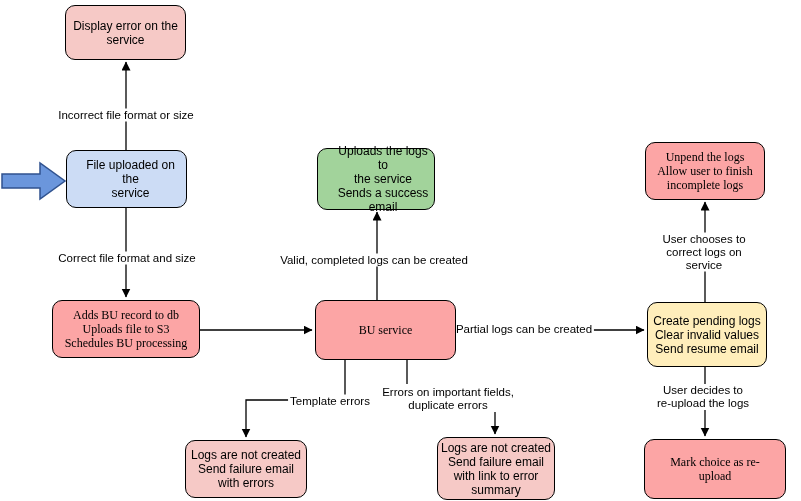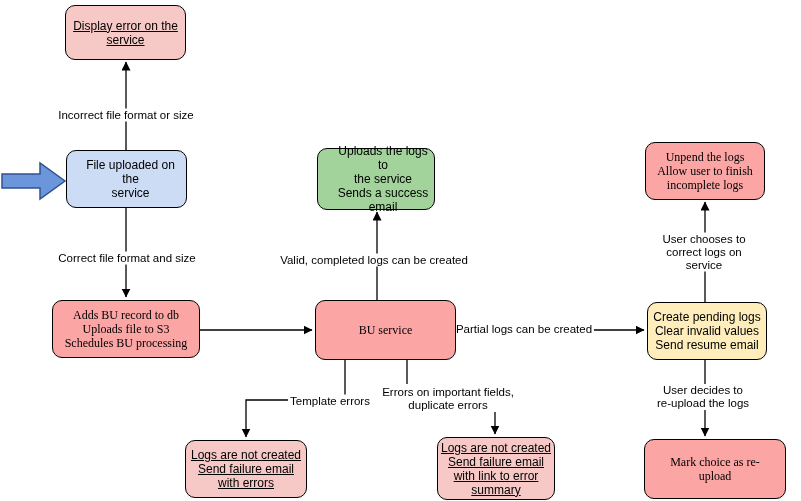--- a/index.html
+++ b/index.html
@@ -7,21 +7,21 @@
     position:relative;width:801px;height:501px;background:#ffffff;
     font-family:"Liberation Sans",sans-serif;color:#000;overflow:hidden;
   }
   .edge-layer{position:absolute;left:0;top:0;z-index:1;}
   .node{
     position:absolute;z-index:3;box-sizing:border-box;
     display:flex;align-items:center;justify-content:center;
     text-align:center;border:1.4px solid #000;border-radius:10px;
     font-size:12px;line-height:14px;white-space:pre-line;padding:2px;
   }
-  .node.pink{background:#f6c9c6;text-decoration:underline;}
+  .node.pink{background:#f6c9c6;}
   .node.blue{background:#ccdcf5;padding-left:10px;}
   .node.green{background:#a2d39b;padding-left:16px;}
   .node.yellow{background:#ffeebb;}
   .node.white{background:#fca5a5;font-family:Liberation Serif, serif;}
   .elabel{
     position:absolute;z-index:2;transform:translate(-50%,-50%);
     background:#ffffff;font-size:11.5px;line-height:13px;
     text-align:center;white-space:pre-line;padding:0 2px;
   }
 </style>
@@ -66,21 +66,21 @@
   <div class="node blue" style="left:66px;top:150px;width:121px;height:58px;">File uploaded on the
 service</div>
   <div class="node white" style="left:52px;top:300px;width:148px;height:58px;">Adds BU record to db
 Uploads file to S3
 Schedules BU processing</div>
   <div class="node white" style="left:315px;top:300px;width:141px;height:60px;">BU service</div>
   <div class="node green" style="left:317px;top:148px;width:118px;height:62px;">Uploads the logs to
 the service
 Sends a success
 email</div>
-  <div class="node yellow" style="left:647px;top:302px;width:120px;height:58px;">Create pending logs
+  <div class="node yellow" style="left:647px;top:302px;width:120px;height:65px;">Create pending logs
 Clear invalid values
 Send resume email</div>
   <div class="node white" style="left:645px;top:142px;width:120px;height:58px;">Unpend the logs
 Allow user to finish
 incomplete logs</div>
   <div class="node white" style="left:644px;top:439px;width:142px;height:60px;">Mark choice as re-
 upload</div>
   <div class="node pink" style="left:185px;top:440px;width:122px;height:58px;">Logs are not created
 Send failure email
 with errors</div>

